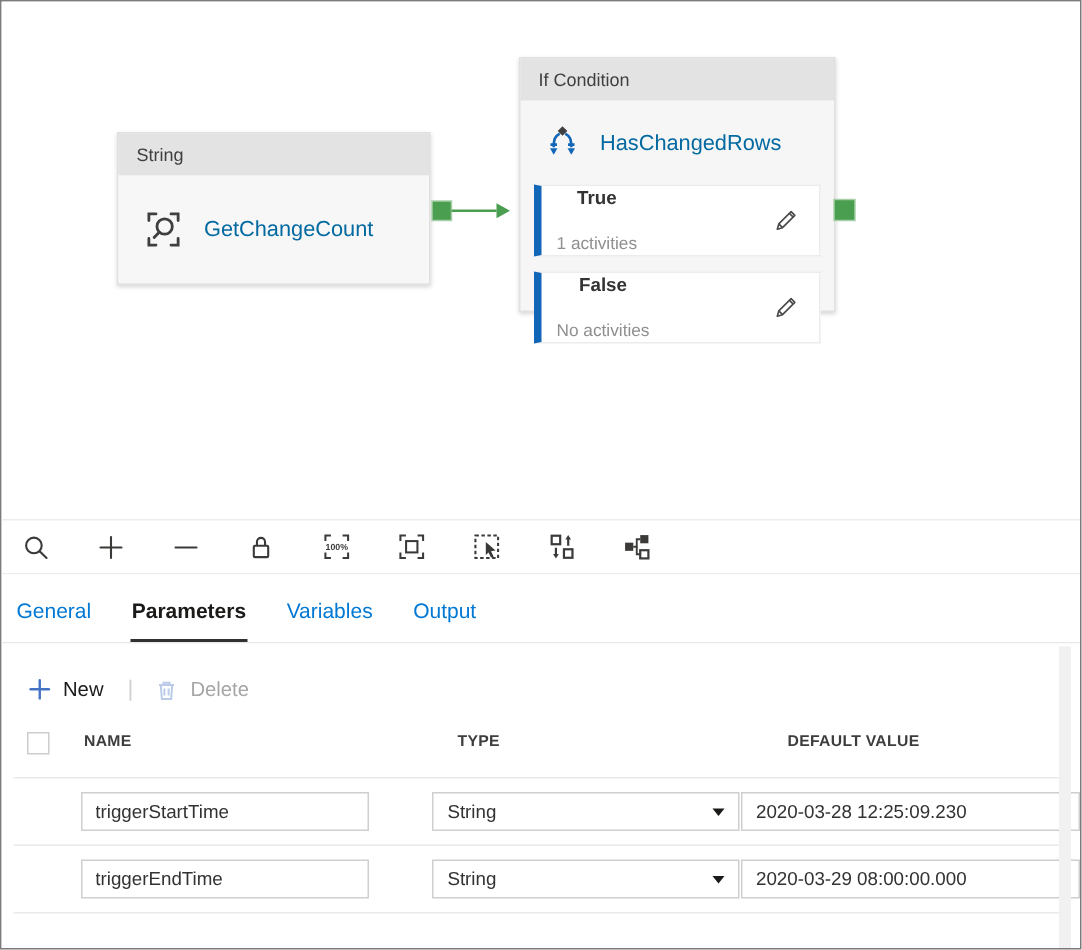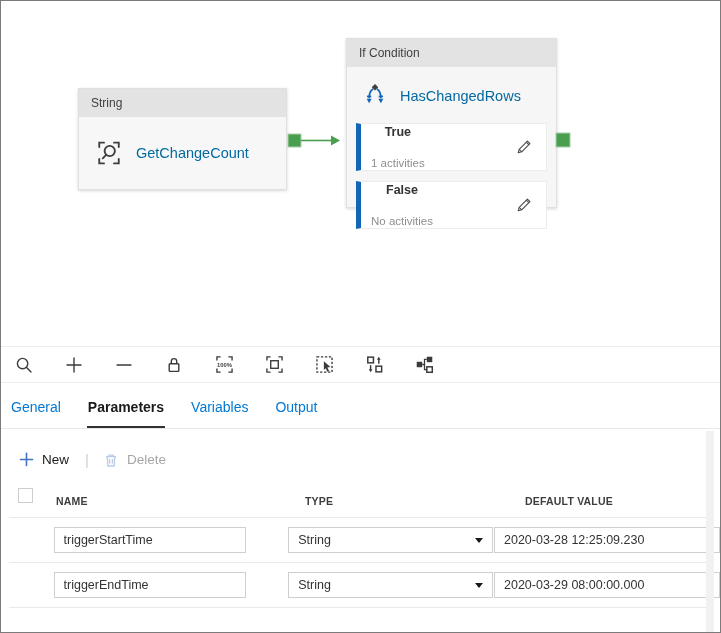--- a/index.html
+++ b/index.html
@@ -41,21 +41,21 @@
   .tab.active { color:#1b1a19; font-weight:700; border-bottom:2px solid #323130; }
 
   
   .panel { position:relative; background:#fff; height:249px; }
   .commands { display:flex; align-items:center; padding:22px 0 14px 18px; }
   .cmd { display:flex; align-items:center; gap:8px; background:none; border:none; font-size:13.5px; cursor:pointer; }
   .cmd-new { color:#1b1a19; }
   .cmd-sep { color:#d0d0d0; font-size:15px; margin:0 14px 0 16px; }
   .cmd-delete { color:#a6a6a6; cursor:default; }
 
-  .grid-row { display:flex; align-items:flex-end; }
+  .grid-row { display:flex; align-items:flex-start; }
   .col-check { width:55px; padding-left:17px; }
   .checkbox { width:15px; height:15px; border:1px solid #cdcdcd; background:#fff; display:inline-block; }
   .col-name { width:220px; }
   .col-type { width:220px;margin-left:29px; }
   .col-default { flex:1; }
   .th { font-size:10.5px; font-weight:700; color:#3d3d3d; letter-spacing:.2px; }
   .header-row { padding:6px 0 10px 0; }
   .divider { height:1px; background:#e9e9e9; margin:0 12px 0 8px; }
   .data-row { padding:9px 0; }
   .cell-input { width:192px; height:26px; border:1px solid #cfcfcf; background:#fff; font-size:12.5px;

